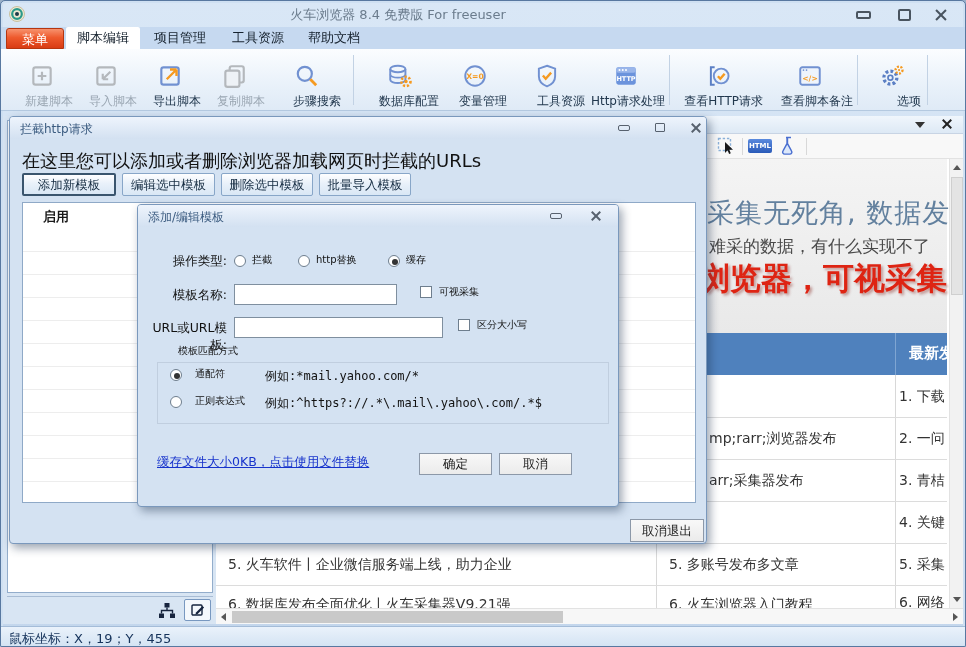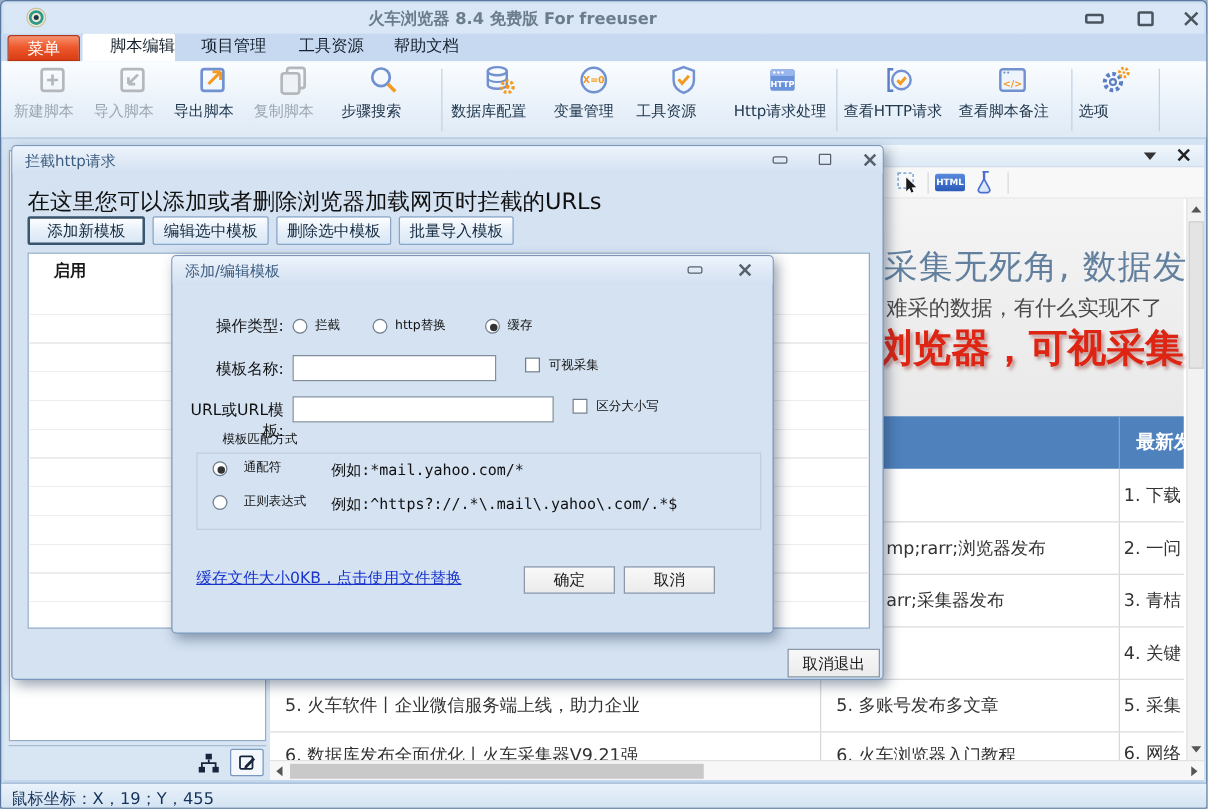--- a/index.html
+++ b/index.html
@@ -5,47 +5,47 @@
   html,body{margin:0;padding:0;background:#9ab0c8;}
   *{box-sizing:border-box;}
   .app{position:relative;width:966px;height:647px;overflow:hidden;
        font-family:"DejaVu Sans",sans-serif;font-size:12px;color:#222;
        background:linear-gradient(#d9e7f6,#c3d6ec);
        border:1px solid #5878a0;border-radius:5px 5px 2px 2px;
        box-shadow:inset 0 0 0 2px #cfe0f2;}
   .abs{position:absolute;}
 
   
-  .titlebar{position:absolute;left:12px;top:0;width:874px;height:26px;font-weight:bold;}
+  .titlebar{position:absolute;left:0;top:0;width:874px;height:26px;}
   .app-title{position:absolute;left:0;right:80px;top:5px;text-align:center;
              font-size:13px;color:#6b7c8d;}
   .winbtn{position:absolute;cursor:pointer;}
   .glyph-min{width:15px;height:8px;border:2px solid #49545f;border-radius:2px;}
   .glyph-max{width:13px;height:12px;border:2px solid #49545f;border-radius:2px;}
   .glyph-close{width:14px;height:14px;}
   .glyph-close::before,.glyph-close::after{content:"";position:absolute;left:0;top:6px;
      width:14px;height:2px;background:#49545f;}
   .glyph-close::before{transform:rotate(45deg);}
   .glyph-close::after{transform:rotate(-45deg);}
 
   
   .tabrow{position:absolute;left:0;top:26px;width:966px;height:22px;background:#c6d9f0;}
   .menu-btn{position:absolute;left:5px;top:1px;width:58px;height:21px;line-height:21px;
             text-align:center;color:#fff;font-size:13px;border-radius:3px 3px 0 0;
             background:linear-gradient(#f7926e,#ee5a2d 45%,#d93c14);
             border:1px solid #b53610;cursor:pointer;}
-  .tab{position:absolute;top:0;height:22px;line-height:22px;text-align:right;
+  .tab{position:absolute;top:0;height:22px;line-height:22px;text-align:center;
        font-size:13px;color:#16222e;cursor:pointer;}
   .tab.active{background:#fff;border-radius:2px 2px 0 0;}
 
   
   .toolbar{position:absolute;left:0;top:48px;width:966px;height:62px;
            background:linear-gradient(#fbfdff,#eaf2fa 55%,#dfeaf6);
            border-bottom:1px solid #b4c9e0;}
-  .tb-item{position:absolute;top:0;height:54px;text-align:left;cursor:pointer;}
+  .tb-item{position:absolute;top:12px;height:54px;text-align:right;cursor:pointer;}
   .tb-icon{height:30px;display:flex;align-items:center;justify-content:center;}
   .tb-label{font-size:12px;color:#22384e;margin-top:2px;}
   .tb-label.disabled{color:#9aa6b2;}
   .tb-sep{position:absolute;top:6px;width:1px;height:50px;background:#c2d2e4;}
 
   
   .left-panel{position:absolute;left:2px;top:115px;width:213px;height:508px;background:#d8e5f3;}
   .lp-box{position:absolute;left:4px;top:4px;width:206px;height:473px;background:#fff;
           border:1px solid #93adcb;}
   .lp-sep{position:absolute;left:4px;top:480px;width:206px;height:1px;background:#a8bcd4;}

